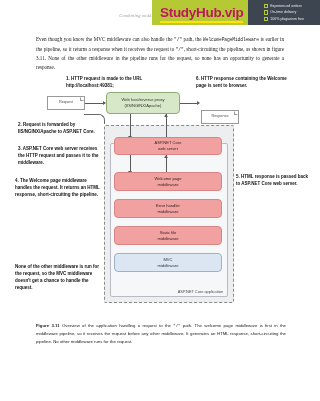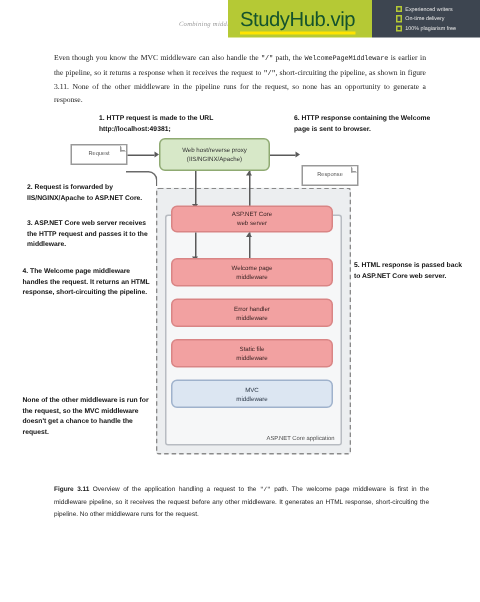--- a/index.html
+++ b/index.html
@@ -56,23 +56,23 @@
     background: #3d4550;
     padding-left: 16px;
     box-sizing: border-box;
     display: flex;
     flex-direction: column;
     justify-content: center;
     gap: 0px;
   }
   .wm-logo {
     font-family: "Liberation Sans", sans-serif;
-    font-weight: normal;
+    font-weight: bold;
     font-size: 13.5px;
-    color: #14532d;
+    color: #be185d;
     letter-spacing: -0.3px;
     border-bottom: 2px solid #ffe400;
     line-height: 1.15;
     white-space: nowrap;
     position: relative;
     z-index: 2;
   }
   .wm-bullet {
     font-family: "Liberation Sans", sans-serif;
     font-size: 3.6px;

